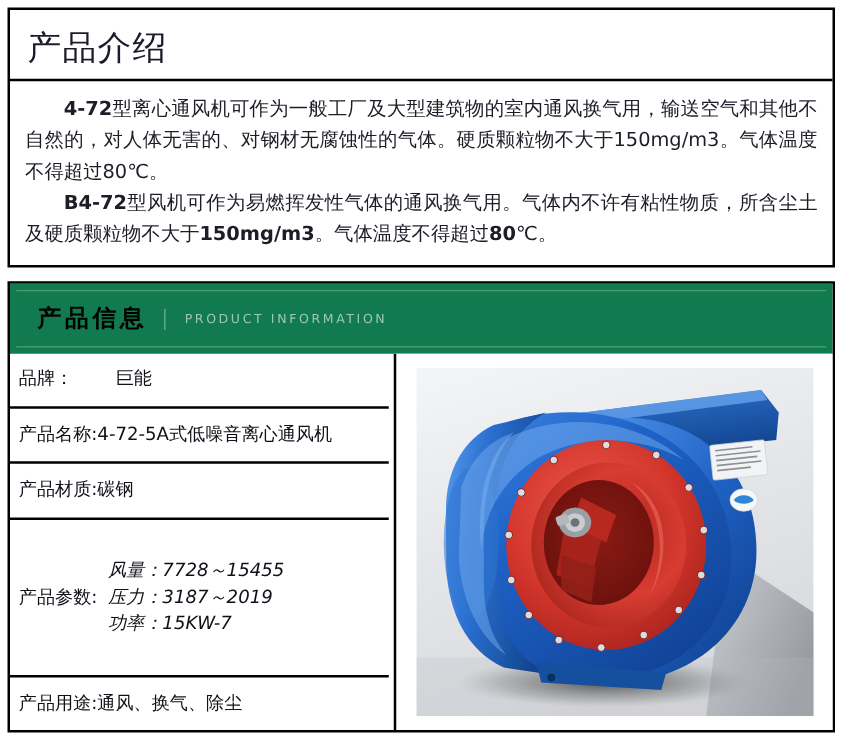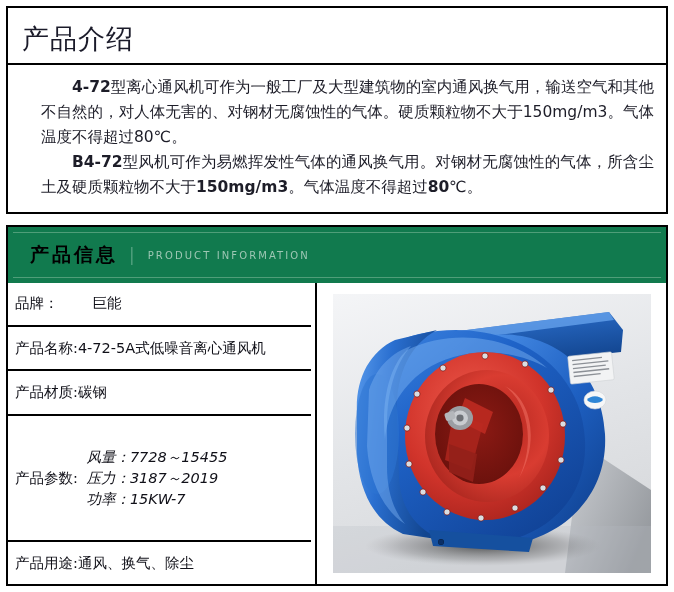--- a/index.html
+++ b/index.html
@@ -45,21 +45,20 @@
     height: 2px;
     background: #000000;
   }
   .intro-body {
     padding: 10px 12px 0 12px;
     font-family: "DejaVu Sans", "Liberation Sans", sans-serif;
     font-size: 15.5px;
     line-height: 25px;
     color: #1d1d28;
     text-align: justify;
-    margin-left: 21px;
   }
   .intro-body p {
     margin: 0;
     text-indent: 2em;
   }
   .intro-body .em {
     font-weight: bold;
   }
 
   
@@ -202,21 +201,21 @@
 </head>
 <body>
 
 <div class="page">
 
   <div class="intro-block">
     <div class="intro-title">产品介绍</div>
     <div class="intro-rule"></div>
     <div class="intro-body">
       <p><span class="em">4-72</span><span>型离心通风机可作为一般工厂及大型建筑物的室内通风换气用，输送空气和其他不自然的，对人体无害的、对钢材无腐蚀性的气体。硬质颗粒物不大于150mg/m3。气体温度不得超过80℃。</span></p>
-      <p><span class="em">B4-72</span><span>型风机可作为易燃挥发性气体的通风换气用。对钢材无腐蚀性的气体，所含尘土及硬质颗粒物不大于</span><span class="em">150mg/m3</span><span>。气体温度不得超过</span><span class="em">80</span><span>℃。</span></p>
+      <p><span class="em">B4-72</span><span>型风机可作为易燃挥发性气体的通风换气用。气体内不许有粘性物质，所含尘土及硬质颗粒物不大于</span><span class="em">150mg/m3</span><span>。气体温度不得超过</span><span class="em">80</span><span>℃。</span></p>
     </div>
   </div>
 
   <div class="info-block">
 
     <div class="info-header">
       <div class="inner-line"></div>
       <div class="info-header-content">
         <span class="info-header-cn">产品信息</span>
         <span class="info-header-div">|</span>

